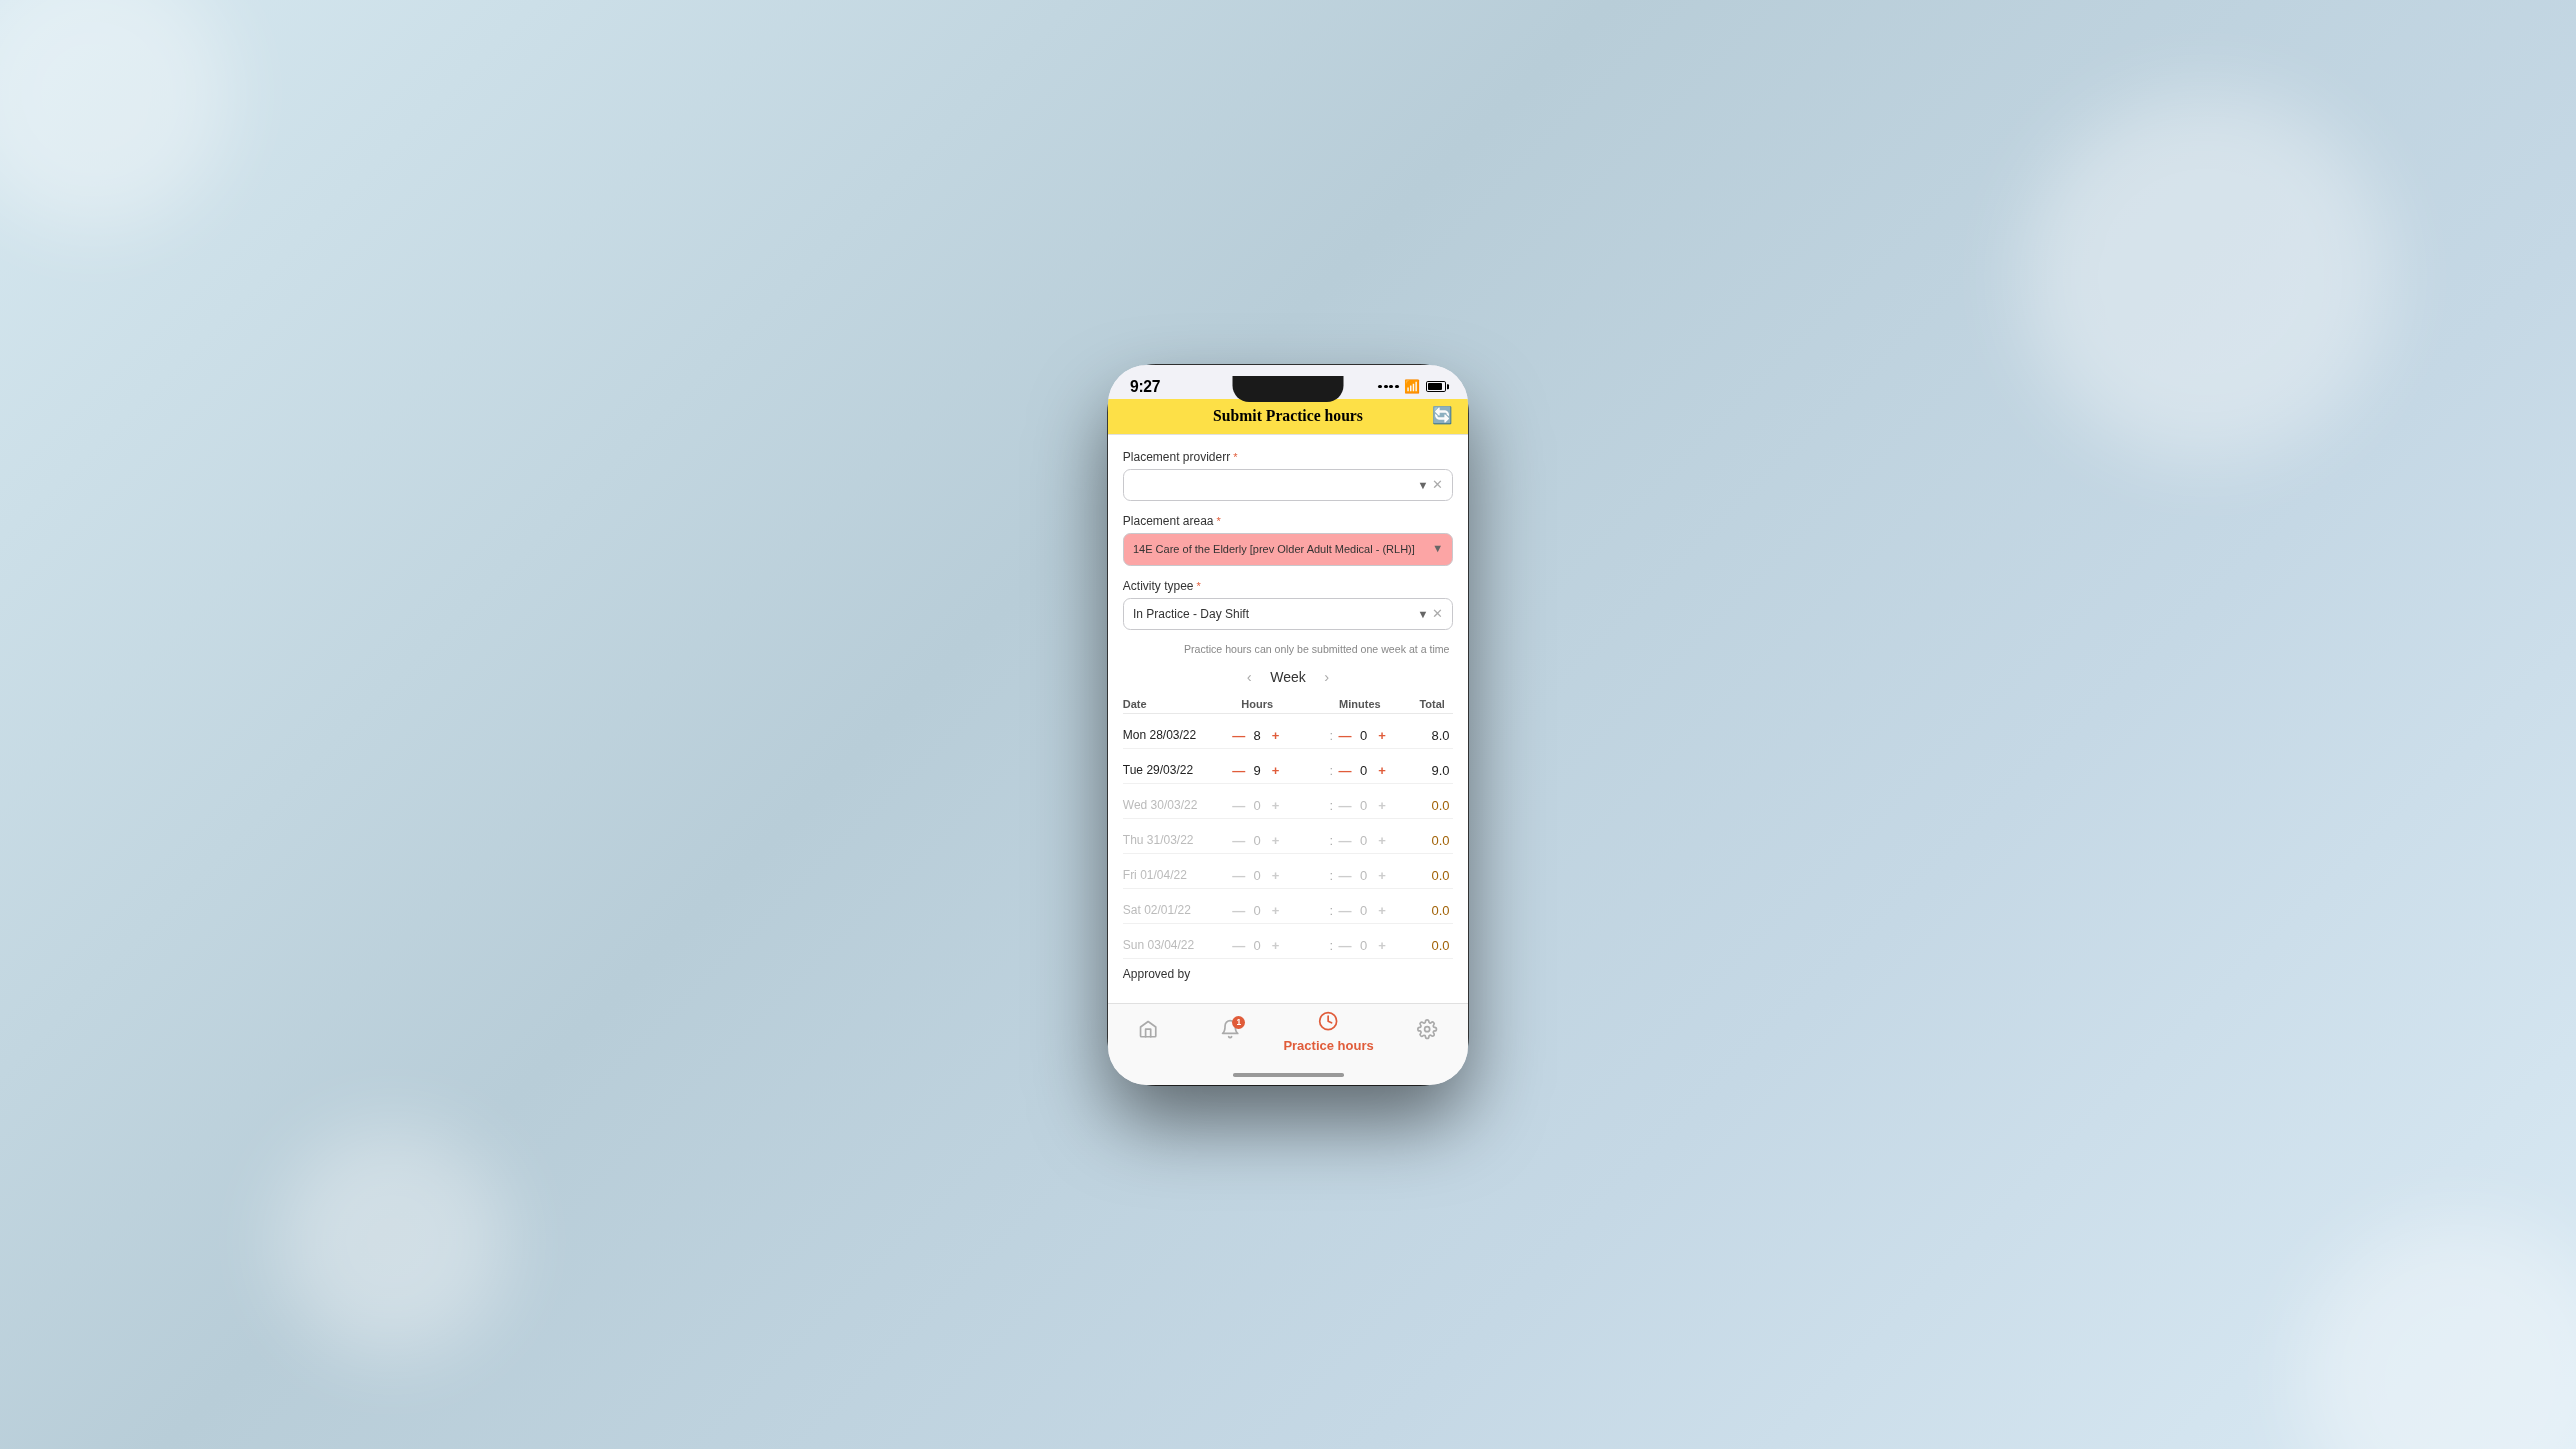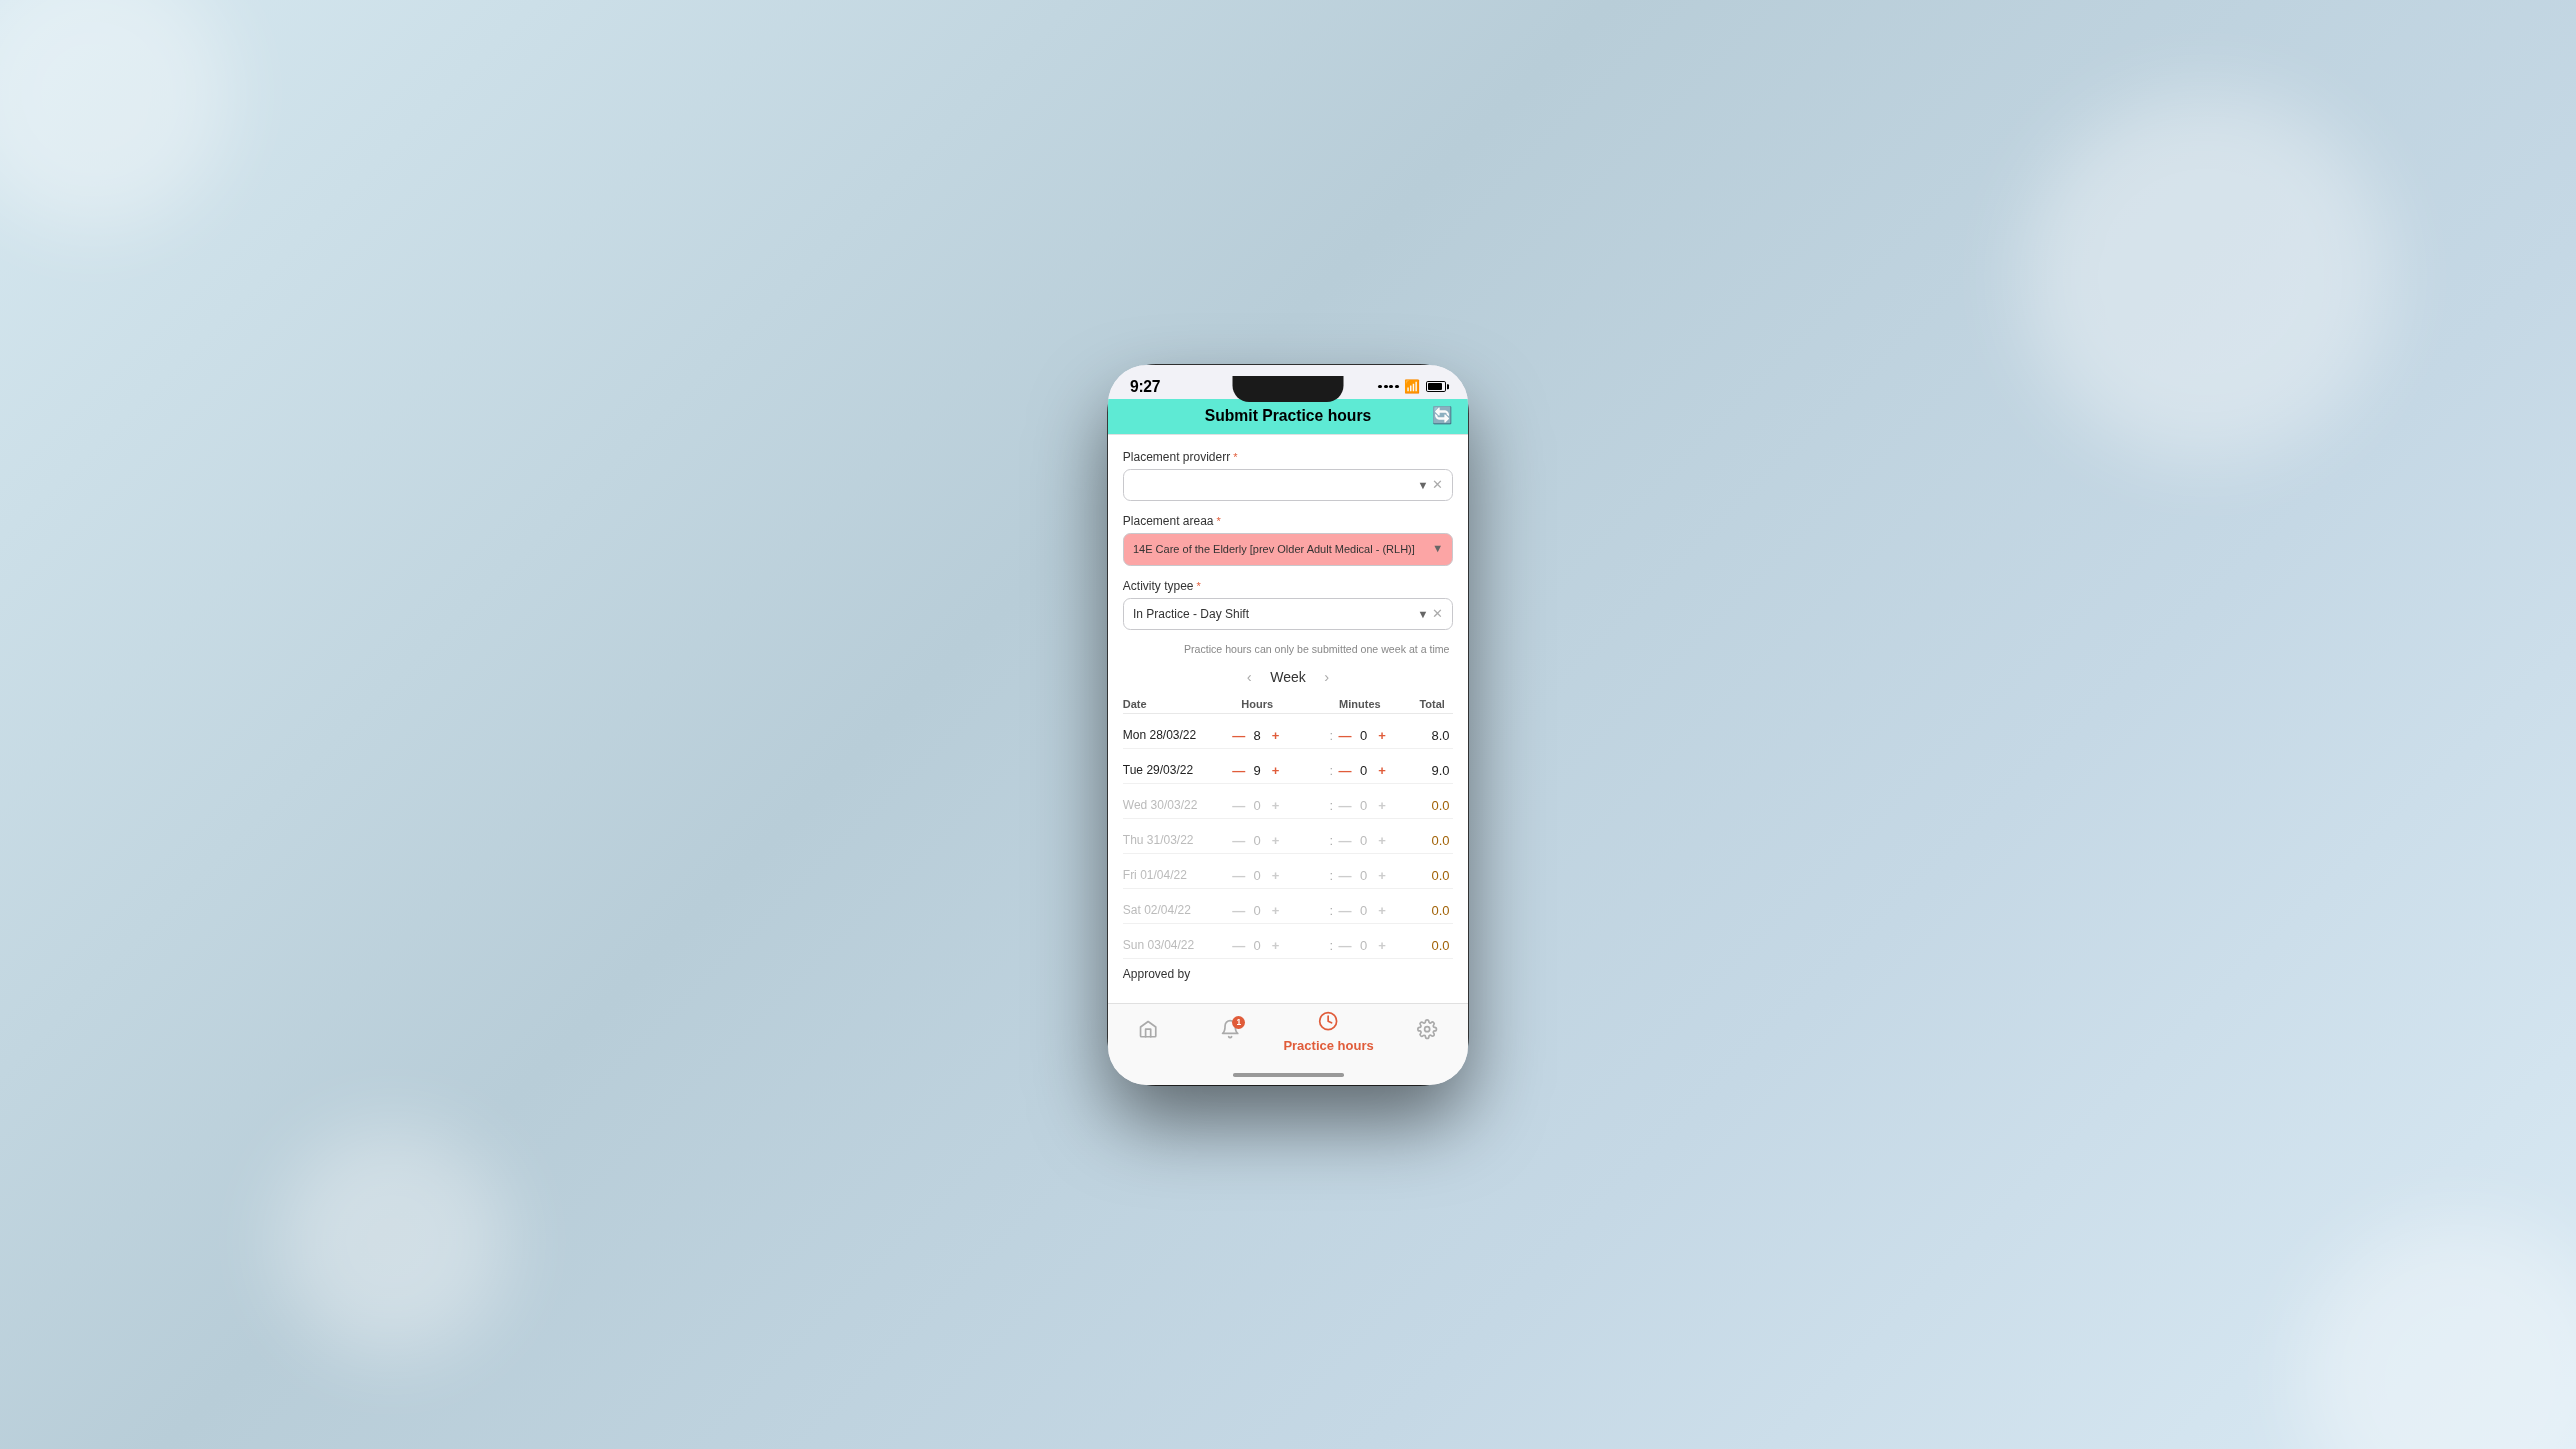--- a/index.html
+++ b/index.html
@@ -79,24 +79,25 @@
     .signal-dots {
       display: flex; gap: 1.8px; align-items: center;
     }
     .signal-dot { width: 3.7px; height: 3.7px; border-radius: 50%; background: #000; }
     
     .header {
       display: flex;
       align-items: flex-start;
       justify-content: center;
       padding: 7.4px 14.8px 9.2px;
-      background: #5eead4;
+      background: #fde047;
       position: relative;
       border-bottom: 0.9px solid #e0e0e0;
       flex-shrink: 0;
+      font-family: Liberation Serif, serif;
     }
     .header-title {
       font-size: 15.7px;
       font-weight: 600;
       color: #000;
       text-align: center;
     }
     .header-icon {
       position: absolute;
       right: 14.8px;
@@ -524,21 +525,21 @@
               <span class="time-val inactive">0</span>
               <span class="time-btn inactive">+</span>
             </div>
             <span class="total-val inactive">0.0</span>
           </div>
 
           <div class="table-row inactive">
             <span class="day-label">
               <span>Sat</span>
               <span> </span>
-              <span>02/04/22</span>
+              <span>02/01/22</span>
             </span>
             <div class="time-control">
               <span class="time-btn inactive">—</span>
               <span class="time-val inactive">0</span>
               <span class="time-btn inactive">+</span>
             </div>
             <div class="time-control">
               <span class="time-sep">:</span>
               <span class="time-btn inactive">—</span>
               <span class="time-val inactive">0</span>

